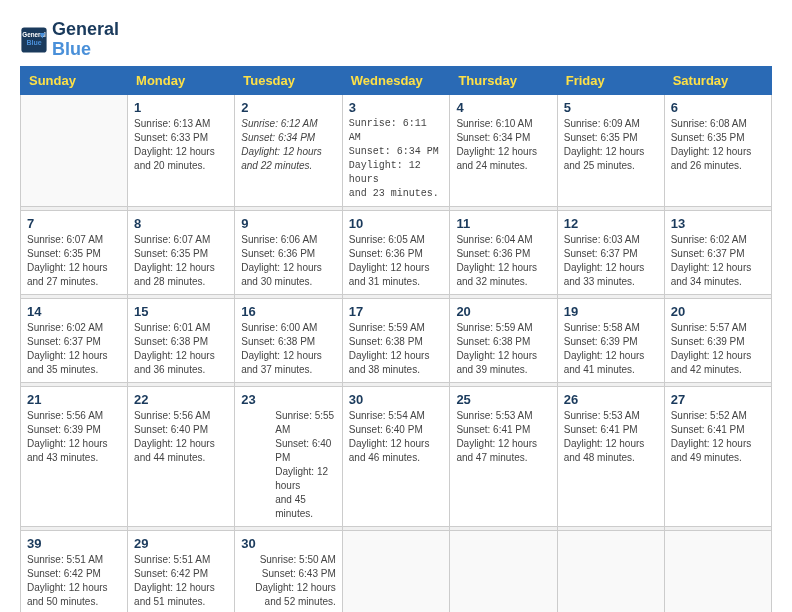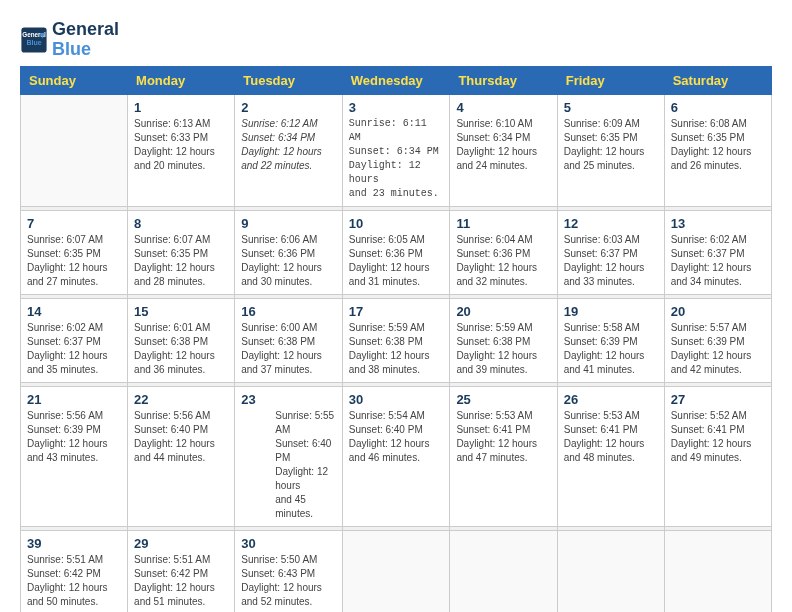--- a/index.html
+++ b/index.html
@@ -371,21 +371,21 @@
         </td>
         <td>
           <span class="day-number">29</span>
           <div class="day-info" style="white-space: pre-line;">Sunrise: 5:51 AM
 Sunset: 6:42 PM
 Daylight: 12 hours
 and 51 minutes.</div>
         </td>
         <td>
           <span class="day-number">30</span>
-          <div class="day-info" style="white-space: pre-line;">Sunrise: 5:50 AM
+          <div class="day-info" style="white-space: pre-line; text-align: right;">Sunrise: 5:50 AM
 Sunset: 6:43 PM
 Daylight: 12 hours
 and 52 minutes.</div>
         </td>
         <td class="empty"></td>
         <td class="empty"></td>
         <td class="empty"></td>
         <td class="empty"></td>
       </tr>
     </tbody>

